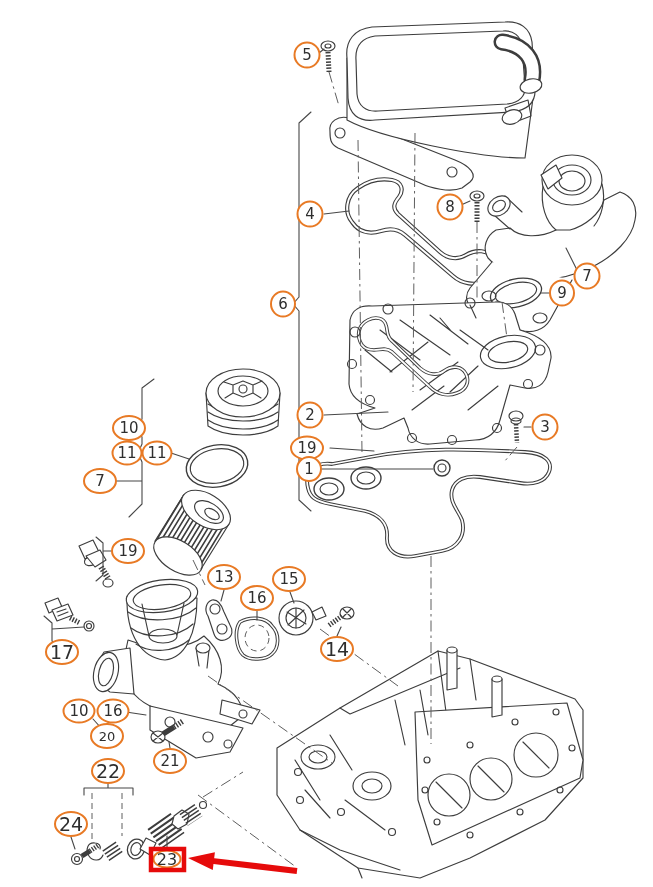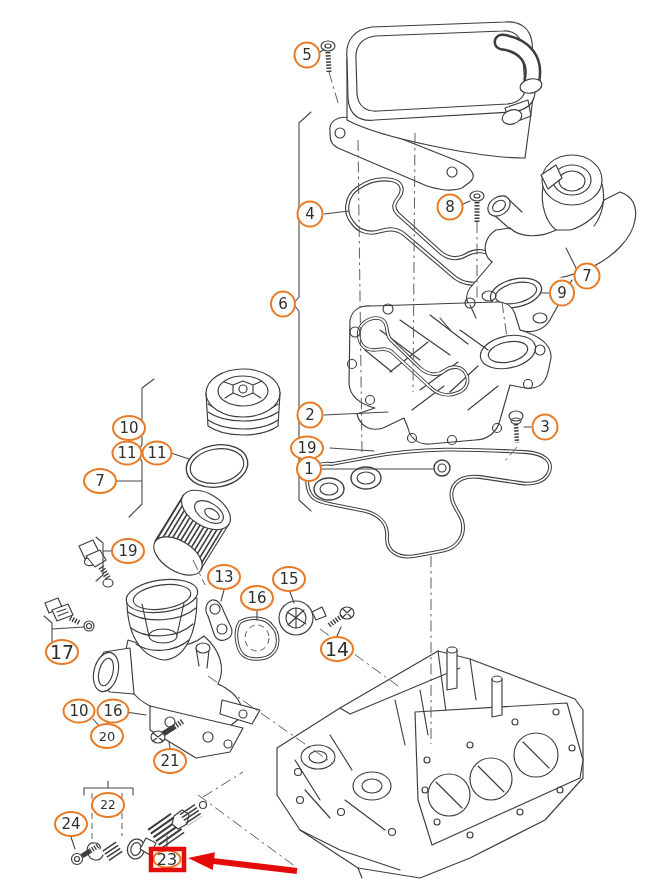--- a/index.html
+++ b/index.html
@@ -336,22 +336,22 @@
       <div class="callout" style="left: 128px; top: 551px; width: 34px; height: 26px; font-size: 15px;">19</div>
       <div class="callout" style="left: 224px; top: 577px; width: 34px; height: 26px; font-size: 15px;">13</div>
       <div class="callout" style="left: 257px; top: 598px; width: 34px; height: 26px; font-size: 15px;">16</div>
       <div class="callout" style="left: 289px; top: 579px; width: 34px; height: 26px; font-size: 15px; text-align: center;">15</div>
       <div class="callout" style="left: 337px; top: 649px; width: 34px; height: 26px; font-size: 19px;">14</div>
       <div class="callout" style="left: 62px; top: 652px; width: 34px; height: 26px; font-size: 19px;">17</div>
       <div class="callout" style="left: 79px; top: 711px; width: 33px; height: 25px; font-size: 15px;">10</div>
       <div class="callout" style="left: 113px; top: 711px; width: 33px; height: 25px; font-size: 15px;">16</div>
       <div class="callout" style="left: 107px; top: 736px; width: 34px; height: 26px; font-size: 13px;">20</div>
       <div class="callout" style="left: 170px; top: 761px; width: 34px; height: 26px; font-size: 15px;">21</div>
-      <div class="callout" style="left: 108px; top: 805px; width: 34px; height: 26px; font-size: 12px;">22</div>
-      <div class="callout" style="left: 71px; top: 824px; width: 34px; height: 26px; font-size: 15px;">24</div>
+      <div class="callout" style="left: 108px; top: 771px; width: 34px; height: 26px; font-size: 19px;">22</div>
+      <div class="callout" style="left: 71px; top: 824px; width: 34px; height: 26px; font-size: 19px;">24</div>
       <div class="callout" style="left: 167px; top: 859px; width: 29px; height: 19px; font-size: 16px;">23</div>
     </div>
 
 <svg class="anno" width="653" height="887" viewBox="0 0 653 887">
   <rect fill="none" stroke="var(--red)" stroke-width="4.5" x="151" y="849" width="33" height="21"></rect>
   <line stroke="var(--red)" stroke-width="6" stroke-linecap="butt" x1="297" y1="871" x2="209.8451813956183" y2="860.6053886068169"></line>
   <polygon fill="var(--red)" points="188,858 212.7511917647602,870.0157607426274 214.88287335215583,852.1424305098487"></polygon>
 </svg>
 
 </div>

